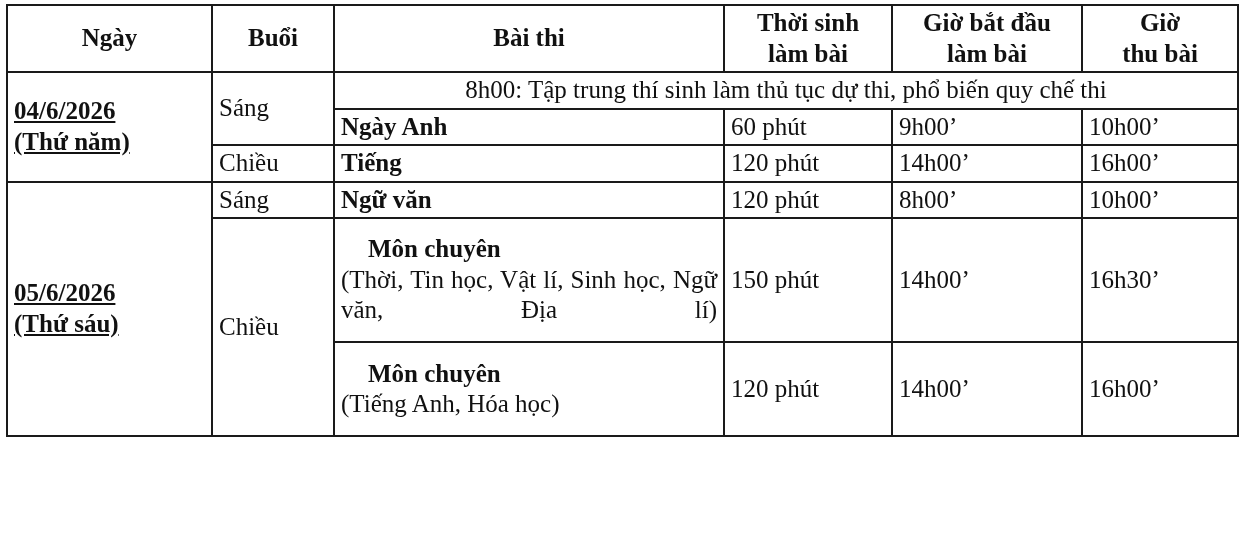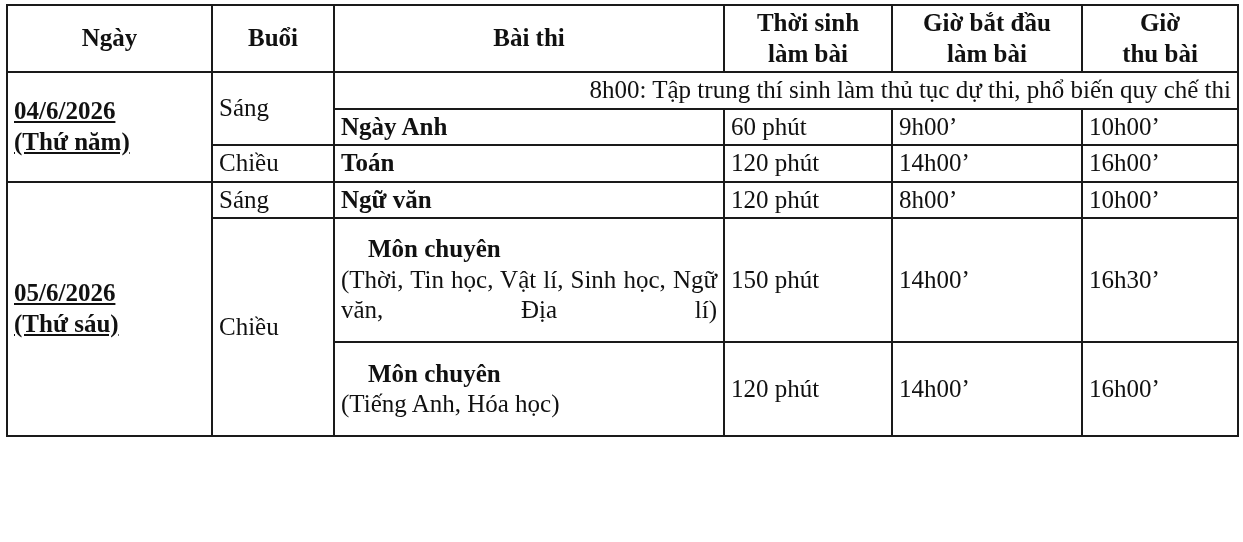--- a/index.html
+++ b/index.html
@@ -110,33 +110,33 @@
       </tr>
     </thead>
     <tbody>
 
       <tr>
         <td class="day-cell" rowspan="3">
           <span>04/6/2026</span>
           <span class="dow">(Thứ năm)</span>
         </td>
         <td class="c-left" rowspan="2">Sáng</td>
-        <td class="note-row" colspan="4" style="text-align:right;">8h00: Tập trung thí sinh làm thủ tục dự thi, phổ biến quy chế thi</td>
+        <td class="note-row" colspan="4" style="text-align:center;">8h00: Tập trung thí sinh làm thủ tục dự thi, phổ biến quy chế thi</td>
       </tr>
 
       <tr>
         <td class="c-left bold pad-cell">Ngày Anh</td>
         <td class="c-center pad-cell">60 phút</td>
         <td class="c-center pad-cell">9h00’</td>
         <td class="c-center pad-cell">10h00’</td>
       </tr>
 
       <tr>
         <td class="c-left">Chiều</td>
-        <td class="c-left bold pad-cell">Toán</td>
+        <td class="c-left bold pad-cell">Tiếng</td>
         <td class="c-center pad-cell">120 phút</td>
         <td class="c-center pad-cell">14h00’</td>
         <td class="c-center pad-cell">16h00’</td>
       </tr>
 
       <tr>
         <td class="day-cell" rowspan="3">
           <span>05/6/2026</span>
           <span class="dow">(Thứ sáu)</span>
         </td>

